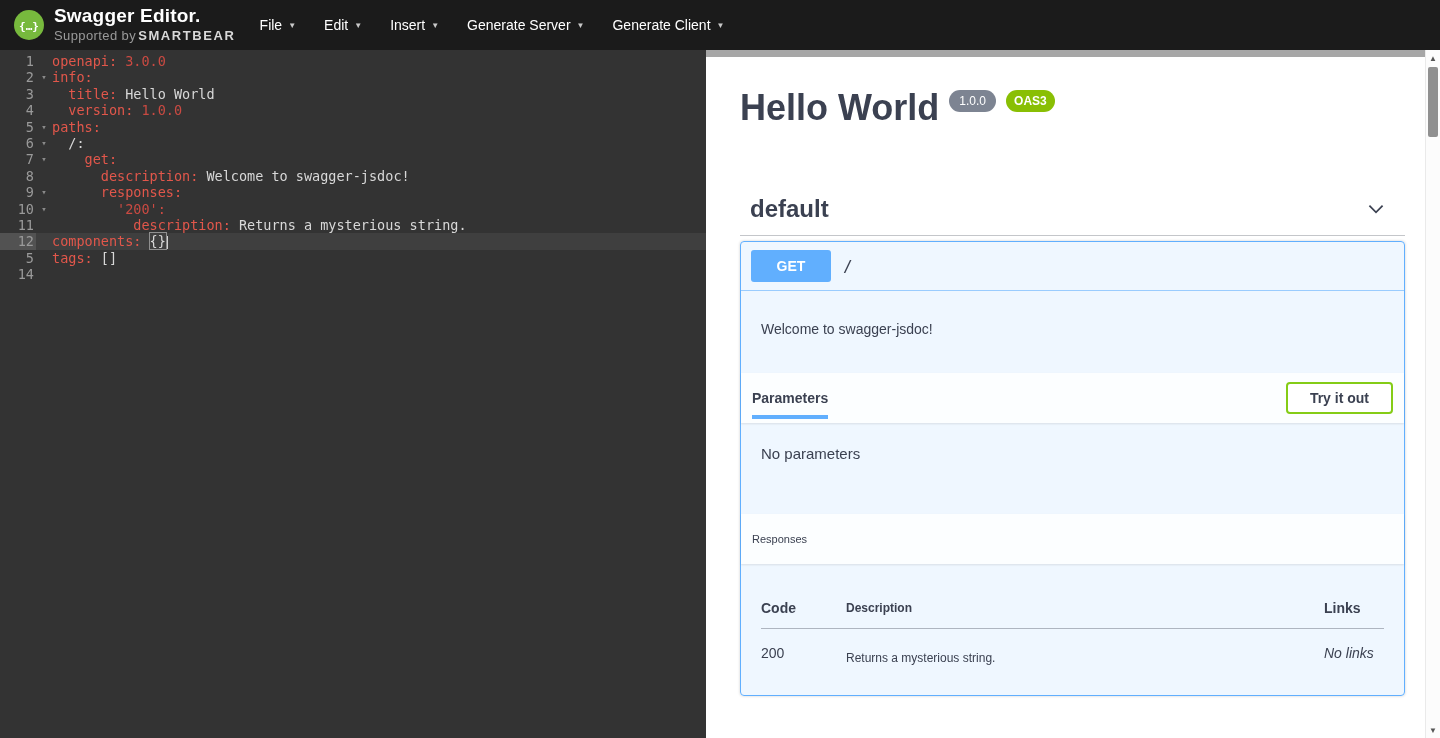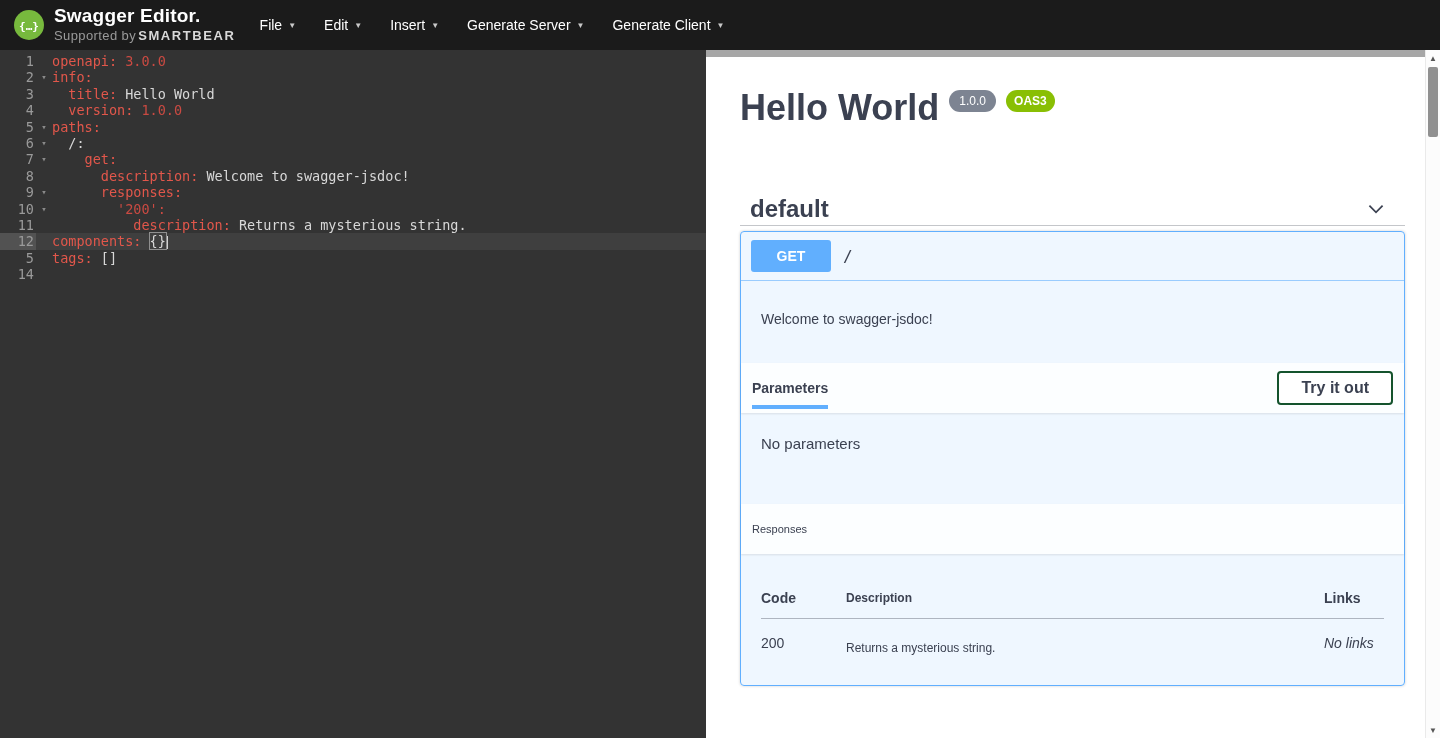--- a/index.html
+++ b/index.html
@@ -38,36 +38,36 @@
 
   
   .preview-pane { flex:1; background:#fff; color:#3b4151; overflow:hidden; }
   .top-strip { height:7px; background:#a6a6a6; }
   .preview-inner { padding:0 20px 0 34px; }
   .info-title { margin-top:33px; font-size:36px; font-weight:700; color:#3b4151; display:flex; align-items:flex-start; gap:10px; line-height:1; }
   .badge-version { background:#7d8492; color:#fff; font-size:12px; font-weight:400; padding:5px 10px; border-radius:57px; margin-top:0px; line-height:1; }
   .badge-oas { background:#89bf04; color:#fff; font-size:12px; font-weight:700; padding:5px 8px; border-radius:57px; margin-top:0px; line-height:1; }
 
   .tag-section { margin-top:56px; display:flex; align-items:center; justify-content:space-between;
-                 padding:10px 18px 0 10px; border-bottom:1px solid rgba(59,65,81,.3); cursor:pointer; }
+                 padding:10px 18px 10px 10px; border-bottom:1px solid rgba(59,65,81,.3); cursor:pointer; }
   .tag-title { font-size:24px; font-weight:700; color:#3b4151; line-height:33px; }
   .chevron { display:flex; align-items:center; }
 
   .opblock { margin-top:5px; border:1px solid #61affe; border-radius:4px; background:rgba(97,175,254,.1);
              box-shadow:0 0 3px rgba(0,0,0,.19); }
   .opblock-summary { display:flex; align-items:center; padding:8px 10px; border-bottom:1px solid rgba(97,175,254,.6); cursor:pointer; }
   .method-badge { background:#61affe; color:#fff; font-weight:700; font-size:14px; padding:8px 0; width:80px; text-align:center; border-radius:3px; }
   .op-path { margin-left:12px; font-size:16px; font-family:"DejaVu Sans Mono", monospace; color:#3b4151; }
   .op-desc { padding:30px 20px 36px; font-size:14px; color:#3b4151; }
 
   .sec-header { display:flex; align-items:center; justify-content:space-between; background:rgba(255,255,255,.8);
                 box-shadow:0 1px 2px rgba(0,0,0,.1); padding:8px 11px; min-height:50px; }
   .params-tab { position:relative; font-size:14px; font-weight:700; color:#3b4151; cursor:pointer; }
   .params-tab::after { content:''; position:absolute; left:0; right:0; bottom:-13px; height:4px; background:#61affe; }
-  .try-btn { background:#fff; border:2px solid #14532d; border-radius:4px; padding:6px 22px; font-size:16px; font-weight:600;
+  .try-btn { background:#fff; border:2px solid #84cc16; border-radius:4px; padding:6px 22px; font-size:14px; font-weight:600;
              color:#3b4151; font-family:"Liberation Sans", sans-serif; cursor:pointer; }
   .resp-title { font-size:11px; font-weight:400; color:#3b4151; }
 
   .params-body { padding:22px 20px 52px; font-size:15px; color:#3b4151; }
   .responses-body { padding:36px 20px 30px; }
   table { width:100%; border-collapse:collapse; }
   th { text-align:left; color:#3b4151; border-bottom:1px solid rgba(59,65,81,.2); padding:0 0 12px; }
   th.h-code { font-size:14px; width:85px; font-weight:700; }
   th.h-desc { font-size:12px; font-weight:700; }
   th.h-links { font-size:14px; width:60px; font-weight:700; }

